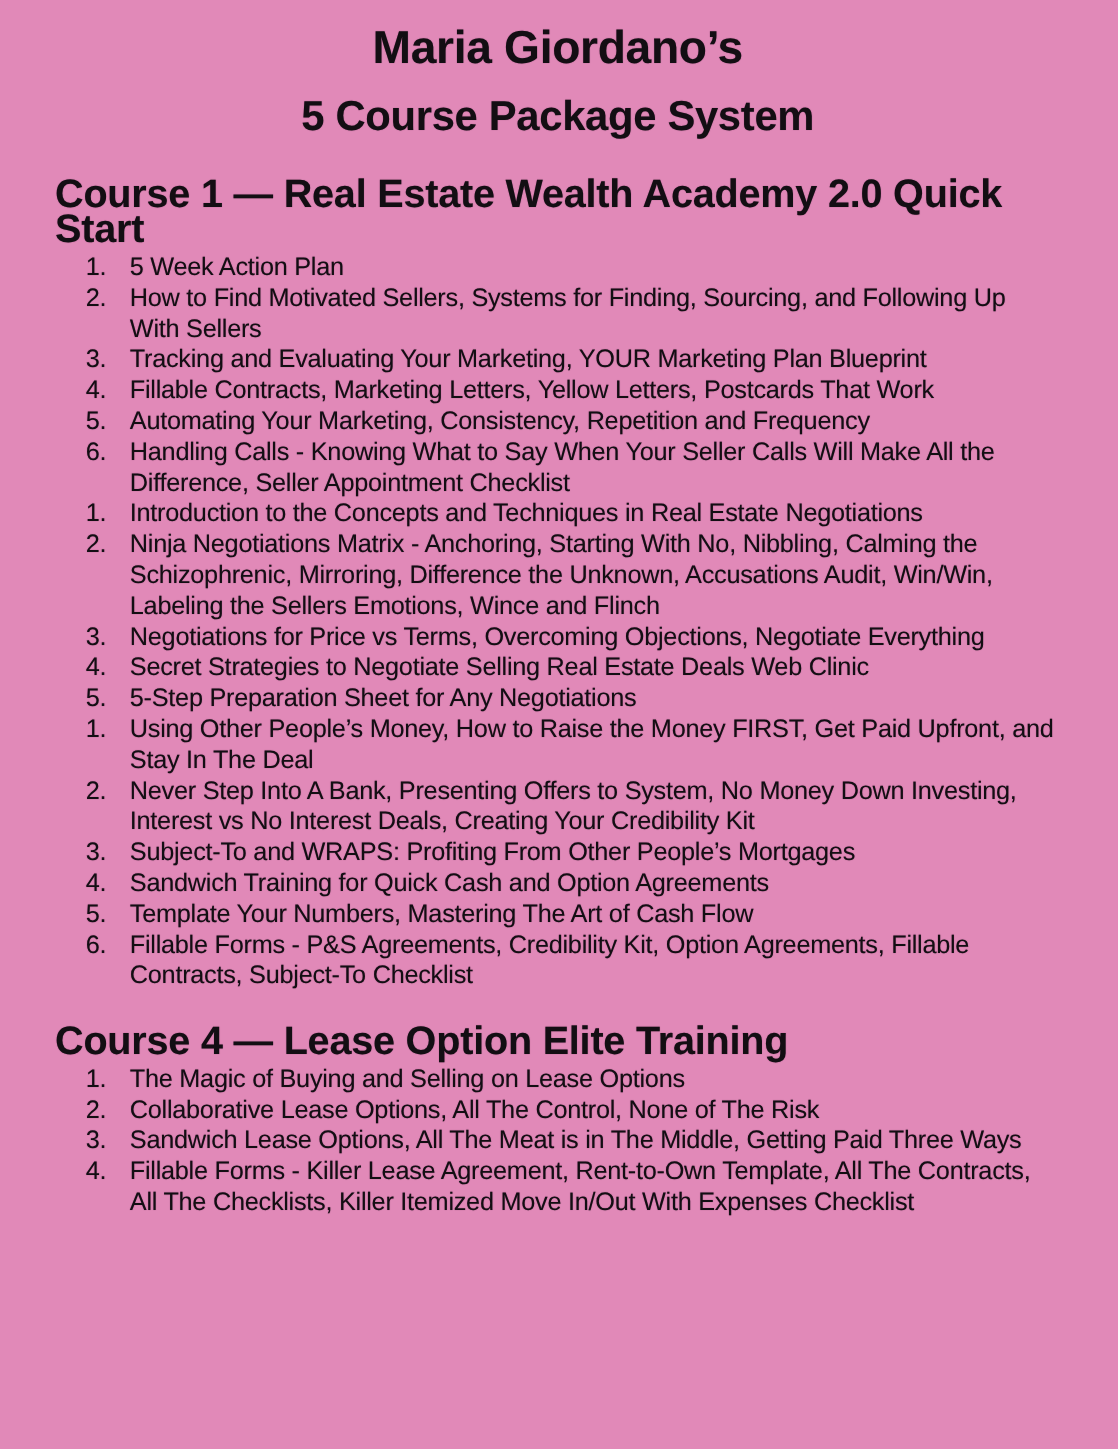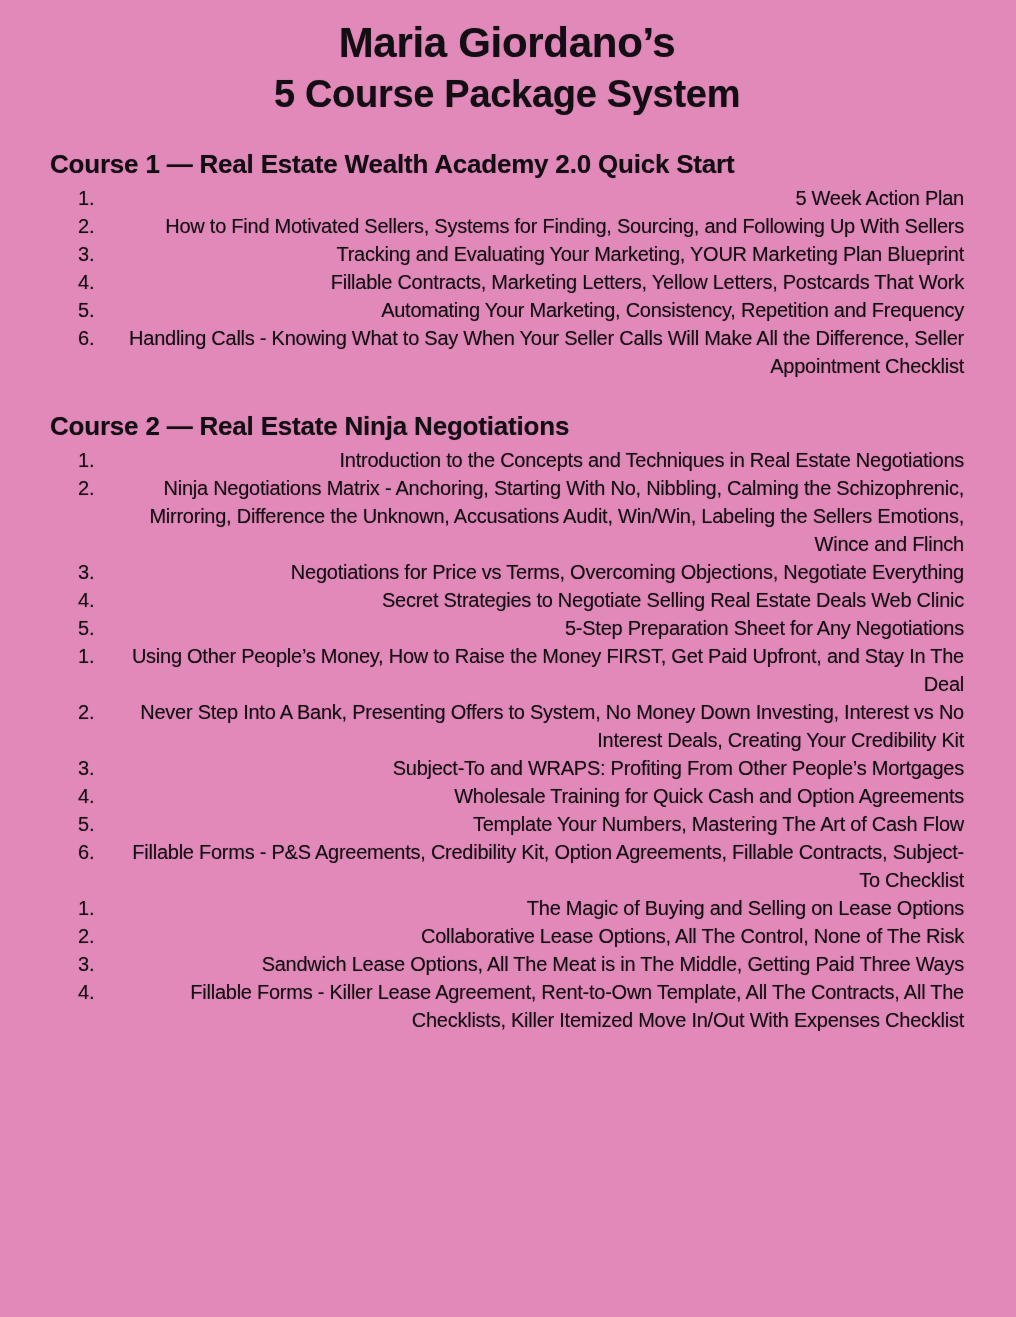--- a/index.html
+++ b/index.html
@@ -23,43 +23,42 @@
   }
   .title-line1 {
     margin: 0;
     font-size: 42px;
     line-height: 54px;
     font-weight: bold;
     text-align: center;
     letter-spacing: -0.3px;
   }
   .title-line2 {
-    margin: 0;
+    margin: 12px;
     font-size: 38px;
     line-height: 48px;
     font-weight: bold;
     text-align: center;
     letter-spacing: -0.3px;
   }
   .course-heading {
     margin: 30px 0 4px 0;
-    font-size: 26px;
+    font-size: 36px;
     line-height: 32px;
     font-weight: bold;
     letter-spacing: -0.2px;
   }
   ol.course-list {
     margin: 0;
     padding: 0 0 0 68px;
     list-style: none;
     counter-reset: item;
-    font-size: 20px;
+    font-size: 23px;
     line-height: 28px;
     letter-spacing: -0.25px;
-    text-align: right;
   }
   ol.course-list li {
     counter-increment: item;
     position: relative;
   }
   ol.course-list li::before {
     content: counter(item) ".";
     position: absolute;
     left: -40px;
     top: 0;
@@ -79,42 +78,42 @@
       <li>5 Week Action Plan</li>
       <li>How to Find Motivated Sellers, Systems for Finding, Sourcing, and Following Up With Sellers</li>
       <li>Tracking and Evaluating Your Marketing, YOUR Marketing Plan Blueprint</li>
       <li>Fillable Contracts, Marketing Letters, Yellow Letters, Postcards That Work</li>
       <li>Automating Your Marketing, Consistency, Repetition and Frequency</li>
       <li>Handling Calls - Knowing What to Say When Your Seller Calls Will Make All the Difference, Seller Appointment Checklist</li>
     </ol>
   </section>
 
   <section>
-    <h2 class="course-heading">Course 2 — Real Estate Ninja Negotiations</h2>
     <ol class="course-list">
       <li>Introduction to the Concepts and Techniques in Real Estate Negotiations</li>
       <li>Ninja Negotiations Matrix - Anchoring, Starting With No, Nibbling, Calming the Schizophrenic, Mirroring, Difference the Unknown, Accusations Audit, Win/Win, Labeling the Sellers Emotions, Wince and Flinch</li>
       <li>Negotiations for Price vs Terms, Overcoming Objections, Negotiate Everything</li>
       <li>Secret Strategies to Negotiate Selling Real Estate Deals Web Clinic</li>
       <li>5-Step Preparation Sheet for Any Negotiations</li>
     </ol>
   </section>
 
   <section>
     <ol class="course-list">
       <li>Using Other People’s Money, How to Raise the Money FIRST, Get Paid Upfront, and Stay In The Deal</li>
       <li>Never Step Into A Bank, Presenting Offers to System, No Money Down Investing, Interest vs No Interest Deals, Creating Your Credibility Kit</li>
       <li>Subject-To and WRAPS: Profiting From Other People’s Mortgages</li>
-      <li>Wholesale Training for Quick Cash and Option Agreements</li>
+      <li>Sandwich Training for Quick Cash and Option Agreements</li>
       <li>Template Your Numbers, Mastering The Art of Cash Flow</li>
       <li>Fillable Forms - P&amp;S Agreements, Credibility Kit, Option Agreements, Fillable Contracts, Subject-To Checklist</li>
     </ol>
   </section>
 
   <section>
+    <h2 class="course-heading">Course 4 — Lease Option Elite Training</h2>
     <ol class="course-list">
       <li>The Magic of Buying and Selling on Lease Options</li>
       <li>Collaborative Lease Options, All The Control, None of The Risk</li>
       <li>Sandwich Lease Options, All The Meat is in The Middle, Getting Paid Three Ways</li>
       <li>Fillable Forms - Killer Lease Agreement, Rent-to-Own Template, All The Contracts, All The Checklists, Killer Itemized Move In/Out With Expenses Checklist</li>
     </ol>
   </section>
 
 </main>
 

